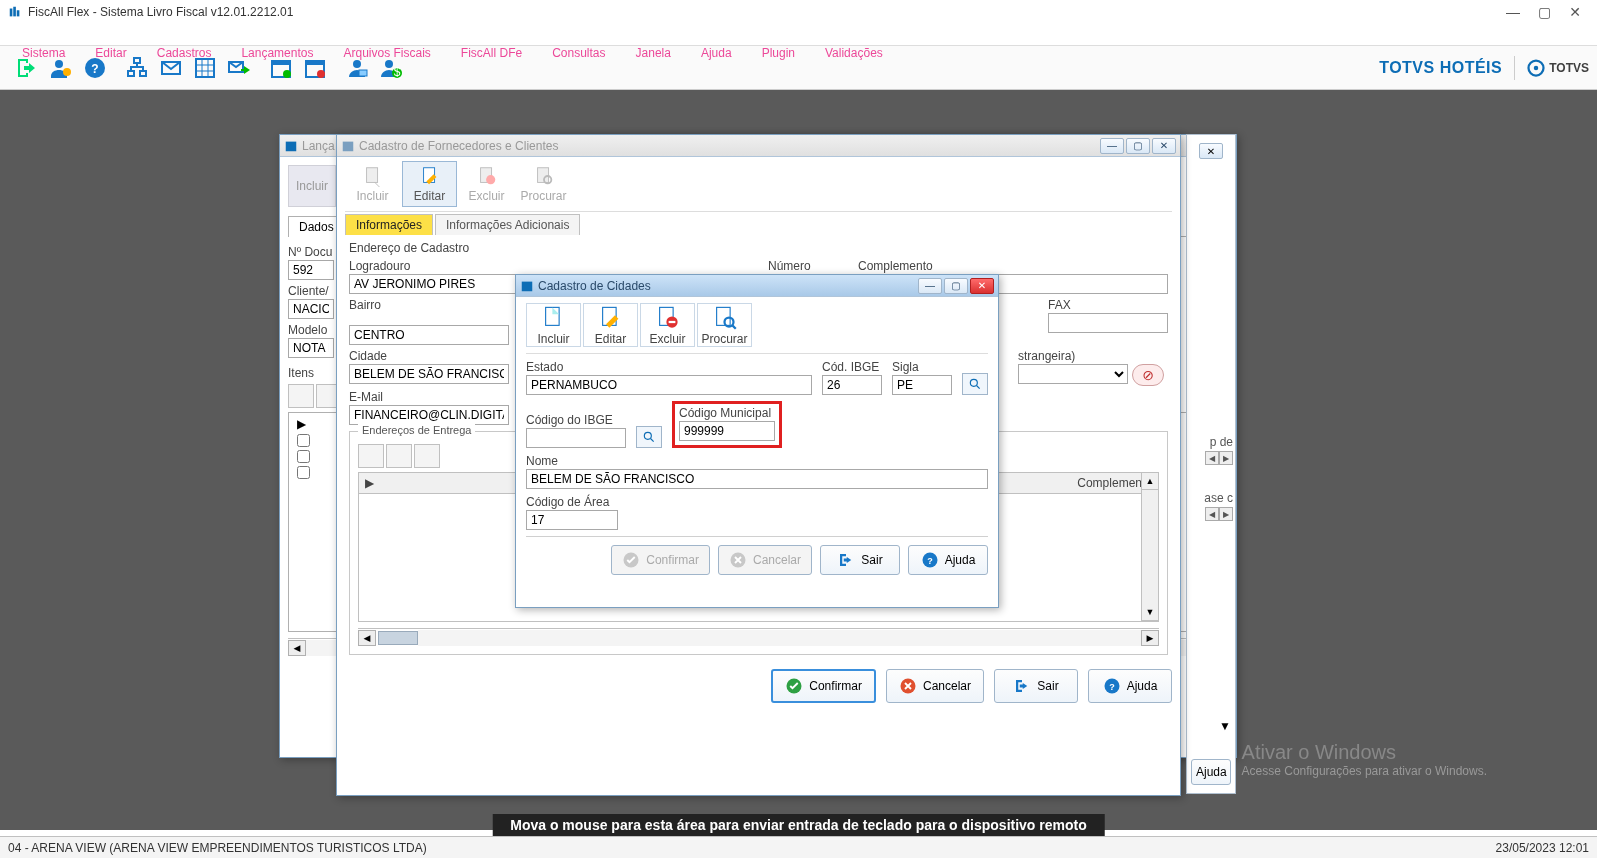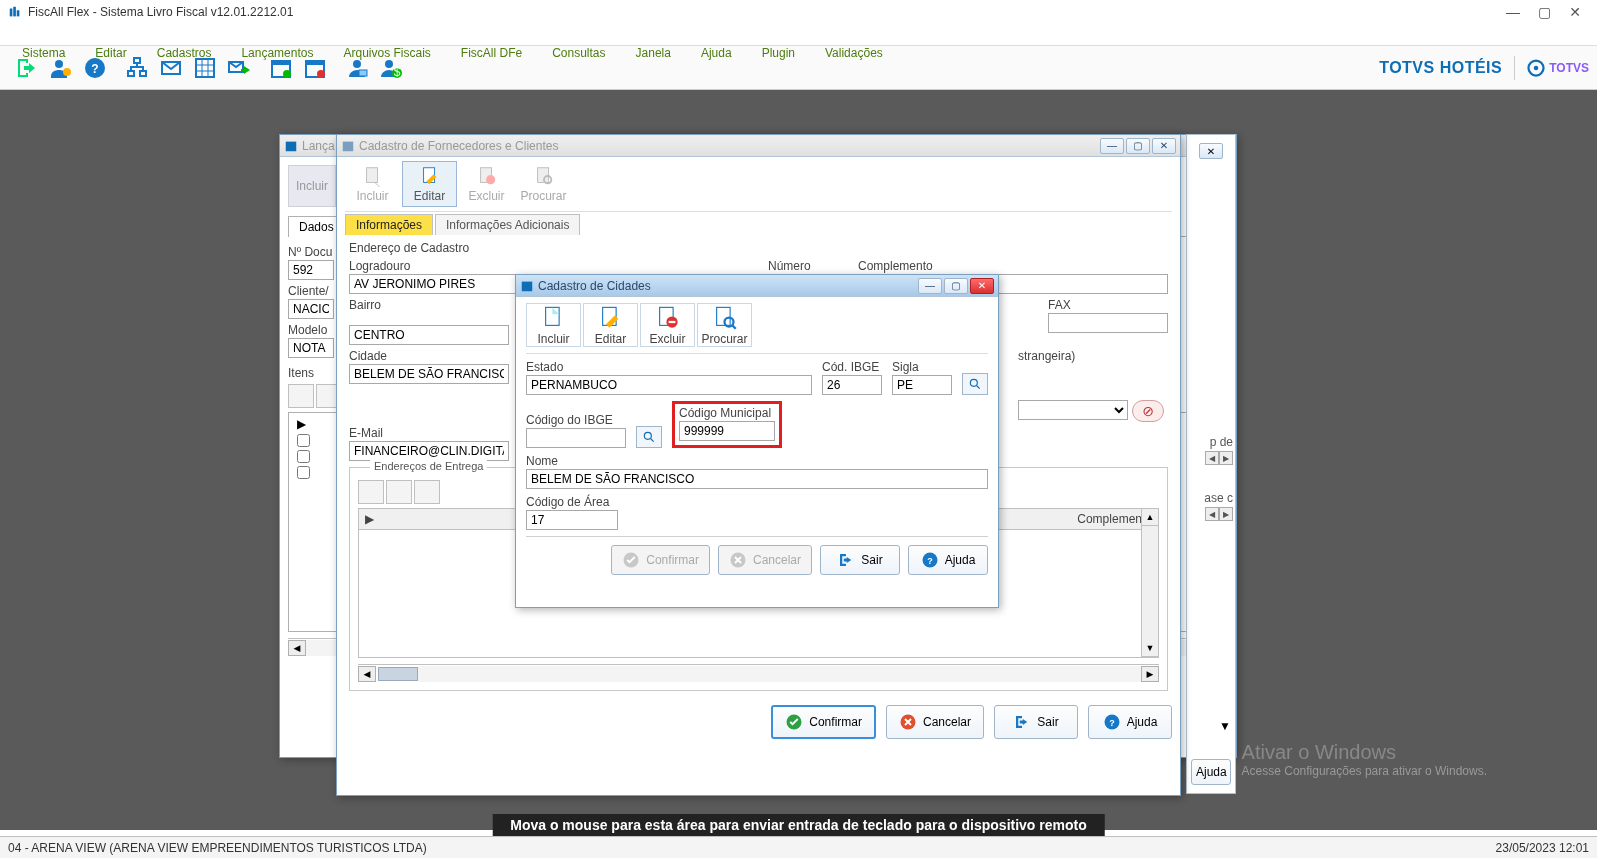--- a/index.html
+++ b/index.html
@@ -5,30 +5,30 @@
 * { box-sizing: border-box; font-family: 'Segoe UI', Tahoma, sans-serif; font-size: 12px; }
 body { margin: 0; padding: 0; background: #fff; overflow: hidden; width: 1597px; height: 858px; position: relative; }
 
 .titlebar { height: 24px; display: flex; align-items: center; padding: 0 8px; background: #fff; }
 .titlebar .app-icon { width: 14px; height: 14px; margin-right: 6px; color: #0d6db5; }
 .titlebar .title { flex: 1; color: #333; }
 .titlebar .win-controls { display: flex; gap: 18px; padding-right: 8px; }
 .titlebar .win-controls span { cursor: pointer; color: #555; font-size: 14px; }
 
 .menubar { height: 22px; display: flex; align-items: center; padding: 0 8px; border-bottom: 1px solid #ddd; gap: 2px; }
-.menubar .menu-item { padding: 2px 14px; color: #4d7c0f; cursor: pointer; margin-top: 36px; }
+.menubar .menu-item { padding: 2px 14px; color: #ec4899; cursor: pointer; margin-top: 36px; }
 
 .toolbar-main { height: 44px; display: flex; align-items: center; padding: 0 8px; border-bottom: 1px solid #ccc; gap: 4px; background: #fafafa; }
 .toolbar-main .tb-group { display: flex; gap: 2px; padding: 2px; border: 1px solid transparent; }
 .toolbar-main .tb-btn { width: 32px; height: 32px; display: flex; align-items: center; justify-content: center; cursor: pointer; }
 .toolbar-main .tb-btn svg { width: 24px; height: 24px; }
 .branding { margin-left: auto; display: flex; align-items: center; gap: 12px; }
 .branding .hoteis { color: #0d6db5; font-weight: bold; font-size: 16px; letter-spacing: 0.5px; }
 .branding .divider { width: 1px; height: 24px; background: #ccc; }
-.branding .totvs { color: #8b5cf6; font-weight: bold; font-size: 16px; display: flex; align-items: center; gap: 4px; }
+.branding .totvs { color: #404040; font-weight: bold; font-size: 16px; display: flex; align-items: center; gap: 4px; }
 
 .workspace { position: absolute; top: 90px; left: 0; right: 0; bottom: 28px; background: #5a5a5a; }
 
 .mdi-window { position: absolute; background: #fff; border: 1px solid #7a9fc0; box-shadow: 2px 2px 8px rgba(0,0,0,0.3); }
 .mdi-titlebar { height: 22px; background: linear-gradient(#e8f0f8, #d0e0f0); border-bottom: 1px solid #b0c5da; display: flex; align-items: center; padding: 0 4px; gap: 4px; }
 .mdi-titlebar.inactive { background: linear-gradient(#f0f0f0, #e0e0e0); color: #888; }
 .mdi-titlebar .mdi-icon { width: 14px; height: 14px; color: #0d6db5; }
 .mdi-titlebar .mdi-title { flex: 1; color: #2a4a6a; font-size: 12px; }
 .mdi-titlebar.inactive .mdi-title { color: #999; }
 .mdi-controls { display: flex; gap: 2px; }
@@ -60,21 +60,21 @@
 
 
 .win-forn { left: 336px; top: 44px; width: 845px; height: 662px; }
 .win-forn .body { padding: 2px 8px 8px 8px; }
 .forn-toolbar { display: flex; gap: 2px; padding: 2px 0 4px 0; border-bottom: 1px solid #ddd; }
 .forn-toolbar .fbtn { width: 55px; height: 46px; display: flex; flex-direction: column; align-items: center; justify-content: center; gap: 2px; cursor: pointer; font-size: 11px; color: #555; }
 .forn-toolbar .fbtn.disabled { color: #aaa; }
 .forn-toolbar .fbtn.active { border: 1px solid #9ab8d6; background: #e8f0f8; }
 .forn-toolbar .fbtn svg { width: 22px; height: 22px; }
 .group-box { border: 1px solid #c8c8c8; padding: 8px; margin-top: 6px; position: relative; }
-.group-title { position: absolute; top: -8px; left: 20px; background: #fff; padding: 0 4px; color: #555; font-size: 11px; }
+.group-title { position: absolute; top: -8px; left: 8px; background: #fff; padding: 0 4px; color: #555; font-size: 11px; }
 .desc-area { border: 1px solid #c0c0c0; height: 150px; background: #fff; margin-top: 4px; position: relative; }
 .desc-header { background: #f0f0f0; border-bottom: 1px solid #c0c0c0; padding: 3px 6px; display: flex; }
 .desc-header .col { flex: 1; color: #444; }
 .desc-vscroll { position: absolute; right: 0; top: 0; bottom: 0; width: 17px; background: #f0f0f0; border-left: 1px solid #c0c0c0; }
 .desc-vscroll .varrow { height: 17px; display: flex; align-items: center; justify-content: center; font-size: 9px; border-bottom: 1px solid #c0c0c0; }
 .footer-buttons { display: flex; justify-content: flex-end; gap: 10px; padding: 8px 0 0 0; }
 .footer-buttons .fbutton { border: 1px solid #a0b5ca; background: linear-gradient(#fdfdfd, #eef4fa); padding: 6px 12px; display: flex; align-items: center; gap: 6px; cursor: pointer; border-radius: 3px; min-width: 84px; justify-content: center; }
 .footer-buttons .fbutton.primary { border: 2px solid #3a8fdc; }
 .footer-buttons .fbutton svg { width: 18px; height: 18px; }
 .pill-btn { width: 32px; height: 22px; border: 1px solid #d0a0a0; background: #fdecec; border-radius: 11px; display: flex; align-items: center; justify-content: center; color: #c03030; font-size: 14px; }
@@ -398,21 +398,21 @@
             <label class="field-label">FAX</label>
             <input class="field-input" style="">
           </div>
         </div>
         <div class="field-row">
           <div class="field-col" style="width:160px;">
             <label class="field-label">Cidade</label>
             <input class="field-input" value="BELEM DE SÃO FRANCISCO" style="">
           </div>
           <div style="flex:1;"></div>
-          <div class="field-col" style="width:150px;gap:36px;">
+          <div class="field-col" style="width:150px;">
             <label class="field-label">strangeira)</label>
             <div style="display:flex; gap:4px;">
               <select class="field-input" style="width:110px;"></select>
               <div class="pill-btn">⊘</div>
             </div>
           </div>
         </div>
         <div class="field-row">
           <div class="field-col" style="width:160px;">
             <label class="field-label">E-Mail</label>

